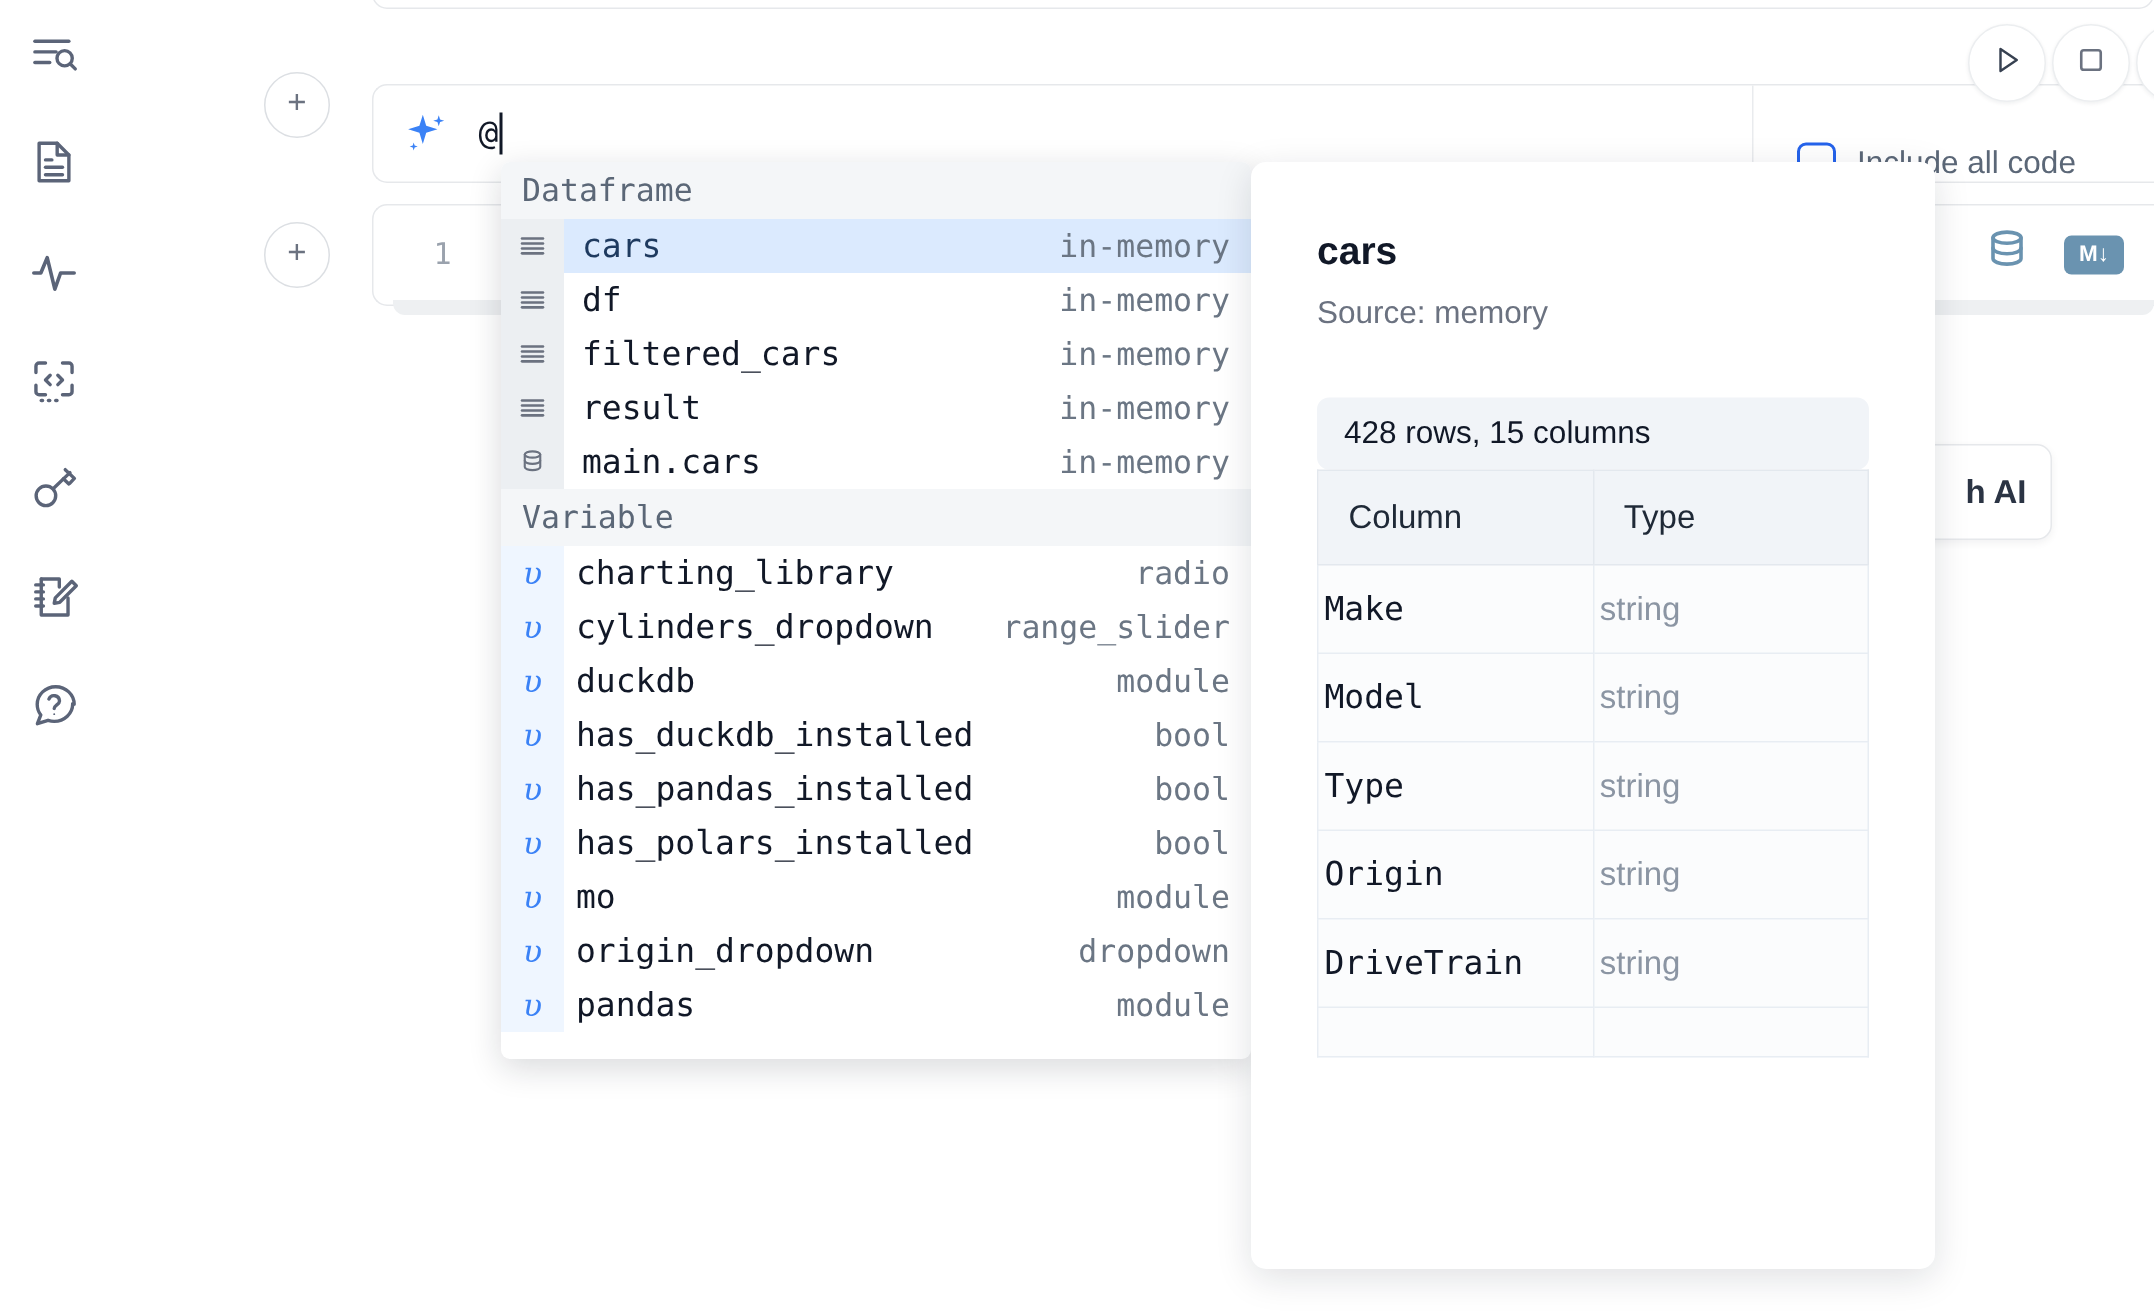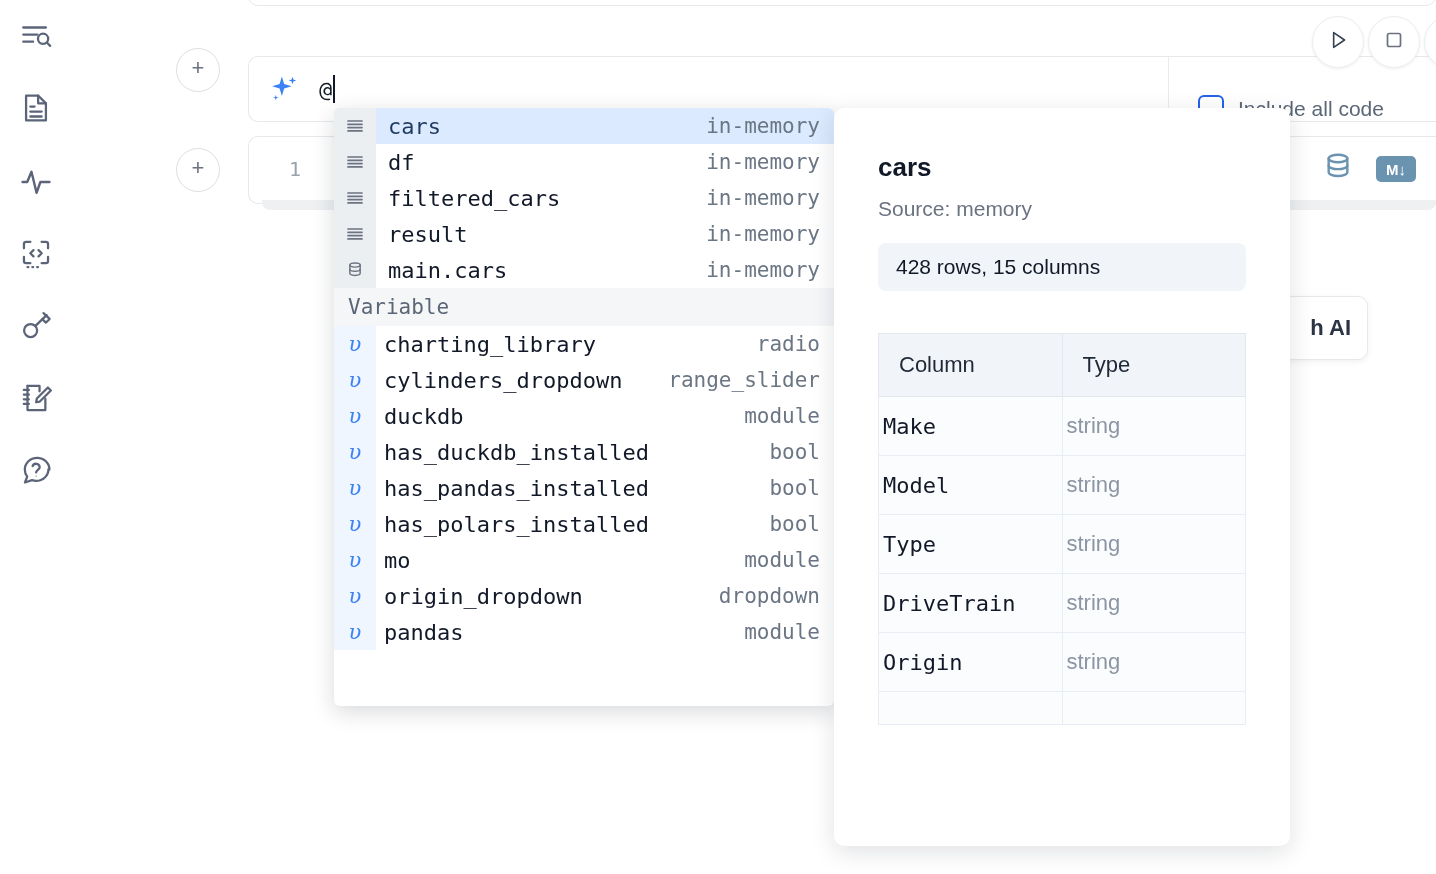--- a/index.html
+++ b/index.html
@@ -60,22 +60,22 @@
   .ac-name{font-size:22px;color:#111827;padding-left:12px;white-space:nowrap;}
   .ac-row.sel .ac-name{color:#1e3a5f;}
   .ac-kind{position:absolute;right:14px;font-size:21px;color:#6b7684;white-space:nowrap;}
   .ac-row.var .ac-name{padding-left:8px;}
 
   
   .doc{position:absolute;left:834px;top:108px;width:456px;height:738px;background:#fff;border-radius:10px;box-shadow:0 6px 24px rgba(16,24,40,.13);overflow:hidden;}
   .doc-inner{position:absolute;left:44px;top:44px;right:44px;bottom:0;}
   .doc-title{font-size:26px;font-weight:bold;color:#111827;font-family:"Liberation Sans",sans-serif;}
   .doc-source{margin-top:14px;font-size:21px;color:#6b7280;}
-  .doc-shape{margin-top:22px;height:48px;background:#f1f4f8;border-radius:8px;display:flex;align-items:center;padding-left:18px;font-size:21px;color:#111827;box-sizing:border-box;}
-  .doc-table{margin-top:42px;width:100%;border-collapse:collapse;table-layout:fixed;}
+  .doc-shape{margin-top:44px;height:48px;background:#f1f4f8;border-radius:8px;display:flex;align-items:center;padding-left:18px;font-size:21px;color:#111827;box-sizing:border-box;}
+  .doc-table{width:100%;border-collapse:collapse;table-layout:fixed;}
   .doc-table th{background:#f1f4f8;border:1px solid #e3e8ee;font-weight:normal;text-align:left;padding:18px 20px;font-size:22px;color:#1f2937;font-family:"Liberation Sans",sans-serif;}
   .doc-table td{border:1px solid #e8edf3;padding:16px 4px;font-size:22px;background:#fbfcfd;}
   .doc-table td.col{font-family:"DejaVu Sans Mono", monospace;color:#111827;}
   .doc-table td.typ{font-family:"Liberation Sans",sans-serif;color:#8b95a3;}
 </style>
 </head>
 <body>
 
 <div class="root">
 
@@ -227,20 +227,21 @@
     </div>
   </div>
   <div class="cell-shadow"></div>
 
   <div class="ai-panel">
     <span>h AI</span>
   </div>
 
   <div class="ac">
     <div class="ac-scroll" id="ac-list">
+        <div class="sec-head">Dataframe</div>
         <div class="ac-row sel">
           <div class="ac-gut gut-df">
             <svg width="20" height="20" viewBox="0 0 20 20" stroke="#6b7280" stroke-width="1.7" stroke-linecap="round">
               <line x1="3" y1="5" x2="17" y2="5"></line>
               <line x1="3" y1="8.3" x2="17" y2="8.3"></line>
               <line x1="3" y1="11.6" x2="17" y2="11.6"></line>
               <line x1="3" y1="14.9" x2="17" y2="14.9"></line>
             </svg>
           </div>
           <div class="ac-name">cars</div>
@@ -379,28 +380,28 @@
             </tr>
             <tr>
               <td class="col">Model</td>
               <td class="typ">string</td>
             </tr>
             <tr>
               <td class="col">Type</td>
               <td class="typ">string</td>
             </tr>
             <tr>
+              <td class="col">Origin</td>
+              <td class="typ">string</td>
+            </tr>
+            <tr>
               <td class="col">DriveTrain</td>
               <td class="typ">string</td>
             </tr>
             <tr>
-              <td class="col">Origin</td>
-              <td class="typ">string</td>
-            </tr>
-            <tr>
               <td class="col"></td>
               <td class="typ"></td>
             </tr>
           </tbody>
       </table>
     </div>
   </div>
 
 </div>
 

